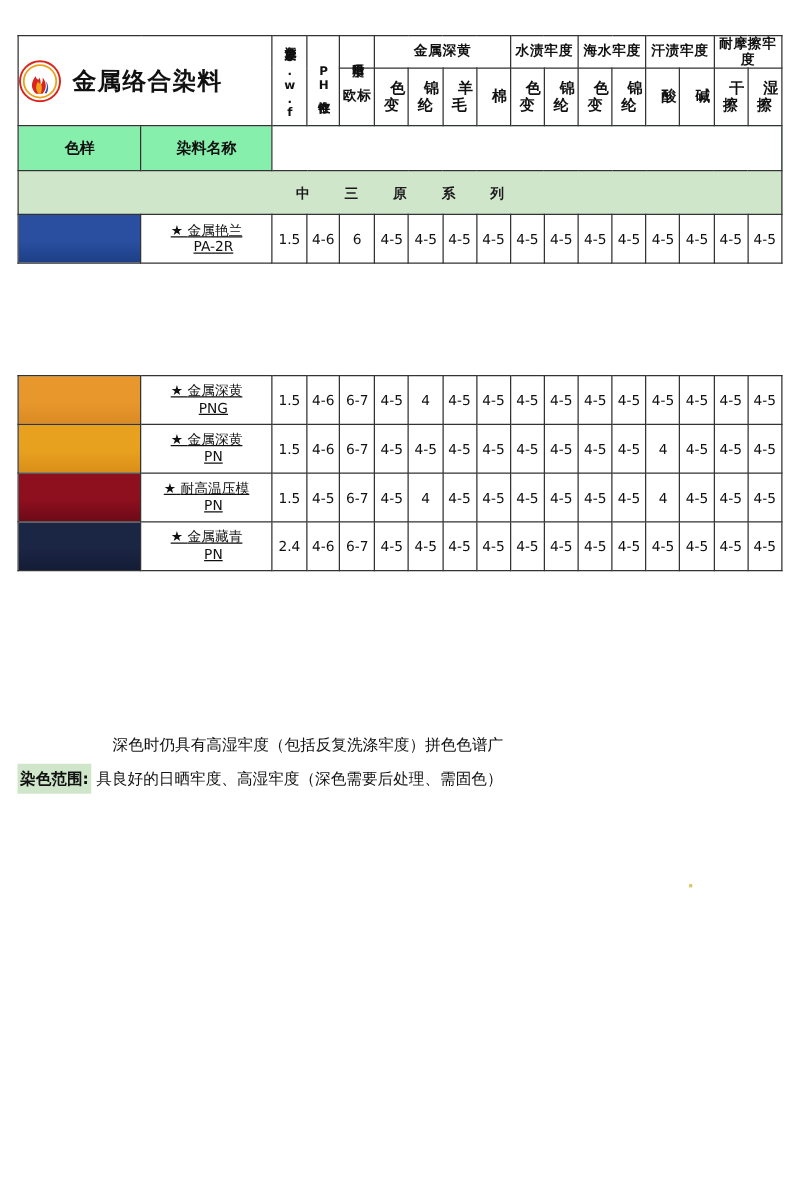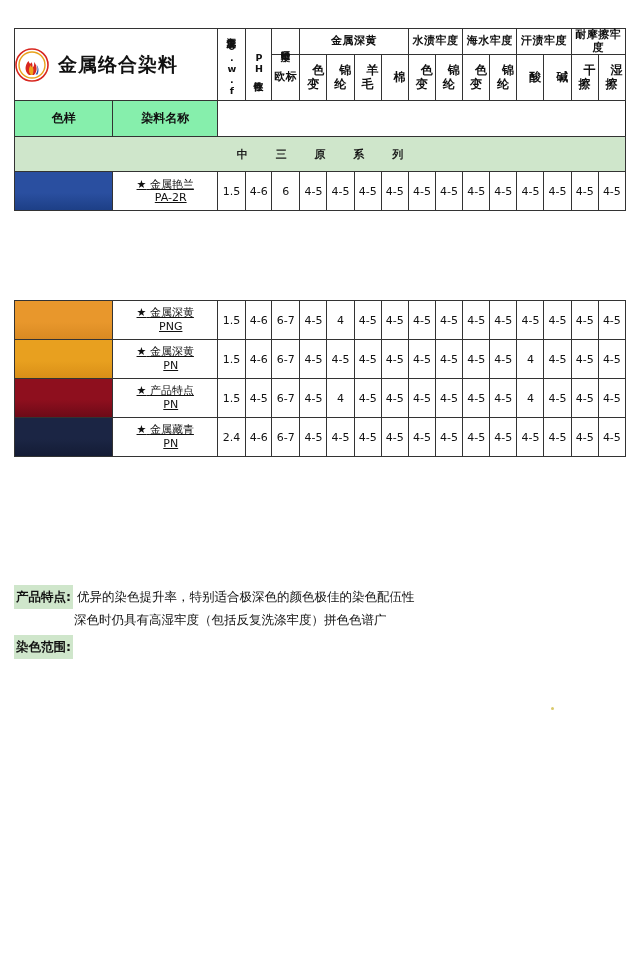--- a/index.html
+++ b/index.html
@@ -96,21 +96,21 @@
   .notes{position:absolute;left:14px;top:585px;width:612px;font-size:12.5px;line-height:22px;color:#111;}
   .note-row{display:flex;align-items:flex-start;}
   .note-label{
     background:#cfe6cb;
     font-weight:bold;
     padding:1px 2px;
     white-space:nowrap;
     margin-right:4px;
   }
   .note-text{padding-top:1px;}
-  .note-indent{margin-left:60px;}
+  .note-indent{margin-left:76px;}
   .dot{
     position:absolute;left:551px;top:707px;width:3px;height:3px;border-radius:50%;
     background:#d9c96a;
   }
 </style>
 </head>
 <body>
 
 <div class="page">
 
@@ -296,21 +296,21 @@
       <td class="val">4-5</td>
       <td class="val">4-5</td>
     </tr>
 
     <tr>
       <td class="swatch">
             <div id="sw-1-2" style="background: linear-gradient(rgb(142, 15, 30) 0%, rgb(142, 15, 30) 55%, rgb(109, 10, 23) 100%);"></div>
           </td>
       <td class="name-cell">
         <span class="star">★</span>
-        <span>产品特点</span><br>
+        <span>耐高温压模</span><br>
         <span style="margin-left:11px">PN</span>
       </td>
       <td class="val">1.5</td>
       <td class="val">4-5</td>
       <td class="val">6-7</td>
       <td class="val">4-5</td>
       <td class="val">4</td>
       <td class="val">4-5</td>
       <td class="val">4-5</td>
       <td class="val">4-5</td>
@@ -345,24 +345,21 @@
       <td class="val">4-5</td>
       <td class="val">4-5</td>
       <td class="val">4-5</td>
       <td class="val">4-5</td>
       <td class="val">4-5</td>
     </tr>
   </tbody>
     </table>
 
   <div class="notes">
-    <div class="note-row">
-      <span class="note-label">产品特点:</span>
-      <span class="note-text">优异的染色提升率，特别适合极深色的颜色极佳的染色配伍性</span>
-    </div>
     <div class="note-indent">深色时仍具有高湿牢度（包括反复洗涤牢度）拼色色谱广</div>
     <div class="note-row" style="margin-top:4px">
       <span class="note-label">染色范围:</span>
+      <span class="note-text">具良好的日晒牢度、高湿牢度（深色需要后处理、需固色）</span>
     </div>
   </div>
 
   <div class="dot"></div>
 </div>
 
 </body></html>

